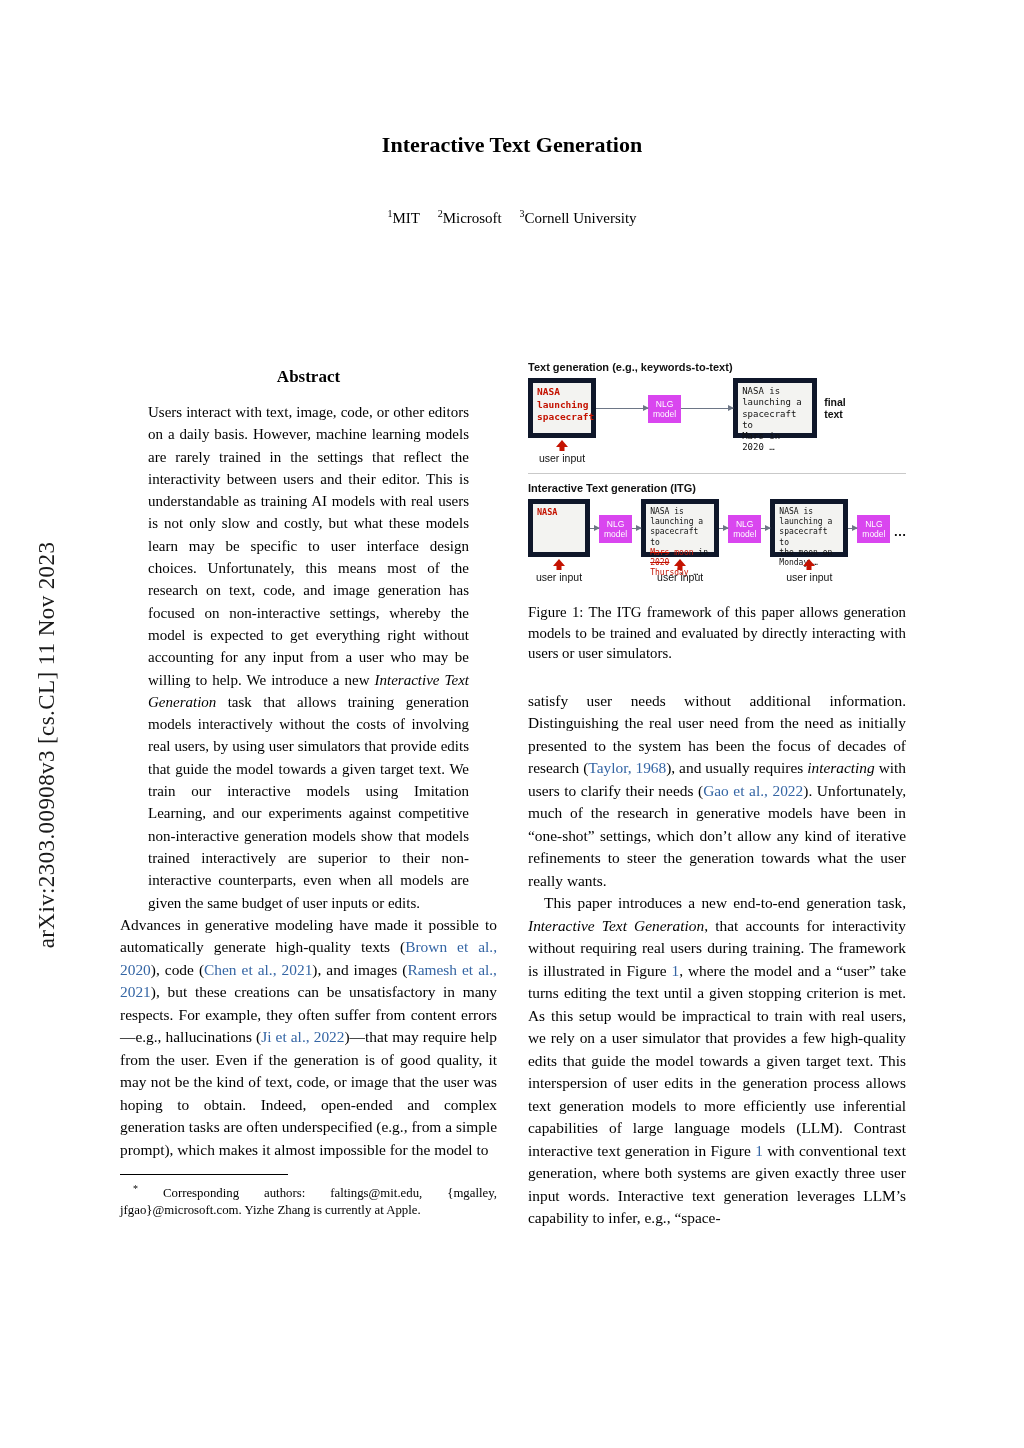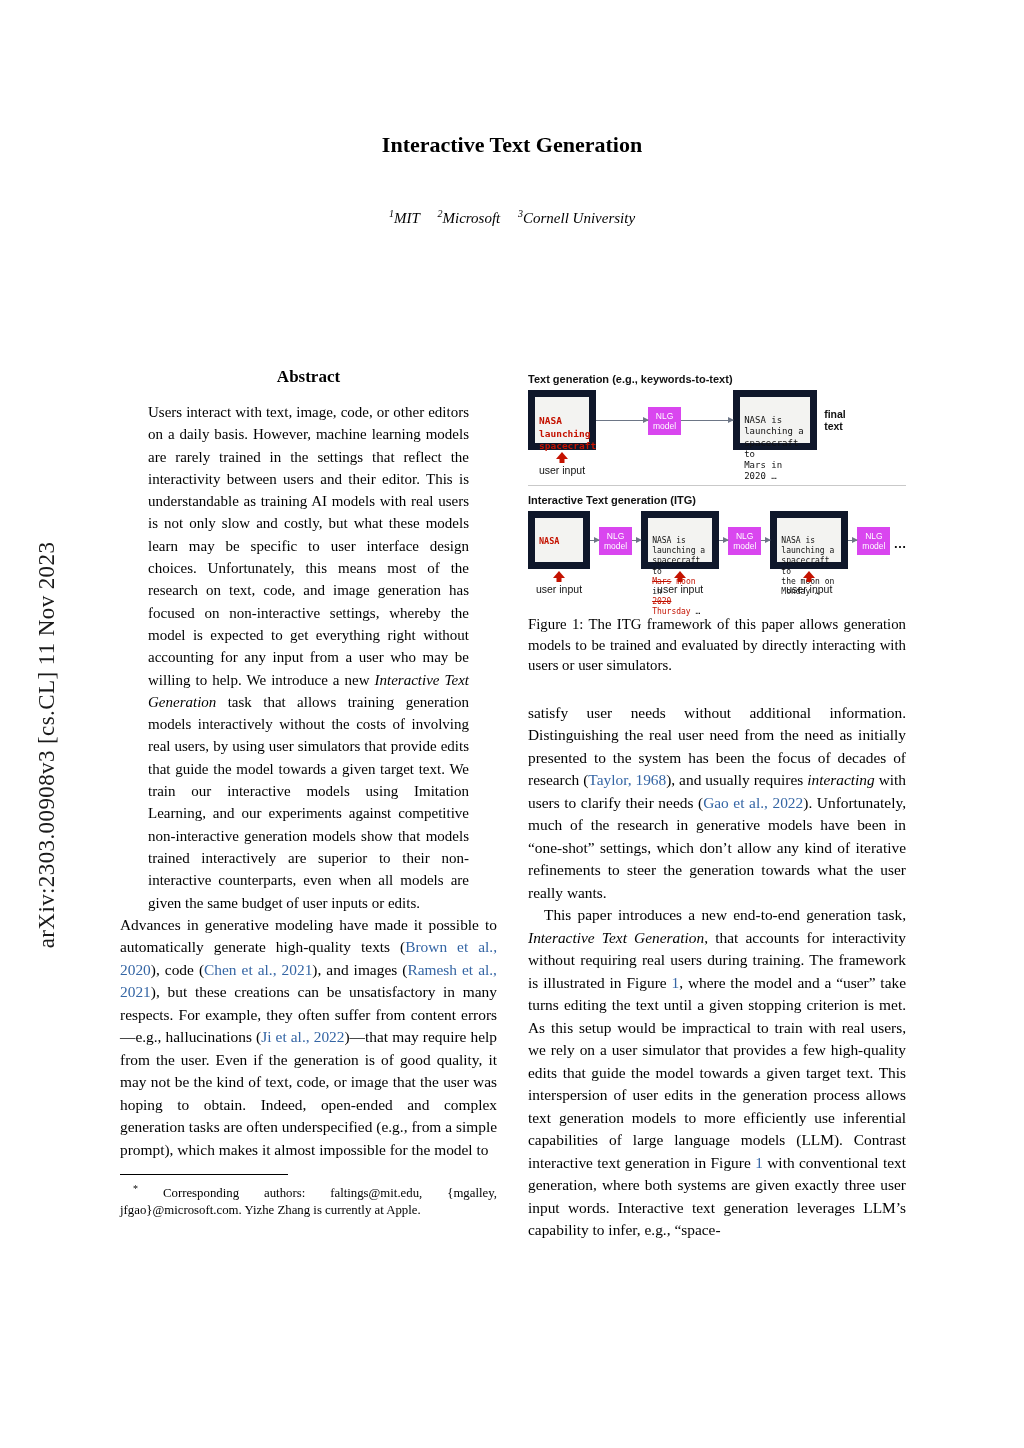--- a/index.html
+++ b/index.html
@@ -19,21 +19,21 @@
 
   
   .title {
     position:absolute; top:132px; left:0; width:100%;
     text-align:center; font-size:22px; font-weight:bold;
   }
   .authors { position:absolute; top:206px; left:0; width:100%; text-align:center; font-size:15.5px; line-height:24px; }
   .author-row { white-space:nowrap; }
   .author-row .name { font-weight:bold; margin:0 13px; }
   sup { font-size:10px; vertical-align:super; line-height:0; }
-  .affil-row { font-size:15px;font-style:italic; }
+  .affil-row { font-size:15px; }
   .affil-row .affil { margin:0 7px; }
 
   
   .columns { position:absolute; top:355px; left:120px; width:786px; height:990px; }
   .col-left  { position:absolute; left:0;   top:0; width:377px; }
   .col-right { position:absolute; left:408px; top:0; width:378px; }
 
   .abstract-heading { text-align:center; font-size:17px; font-weight:bold; margin:12px 0 14px; }
   .abstract-body { margin:0 28px; font-size:15px; line-height:22.3px; text-align:justify; }
   .section-heading { font-size:17.5px; font-weight:bold; margin:26px 0 16px; }
@@ -42,28 +42,28 @@
   p.indent { text-indent:16px; margin-top:1px; }
   .i { font-style:italic; }
   .cite { color:#3465a4; }
   .sup { font-size:10px; vertical-align:super; }
 
   .footnote { margin-top:13px; font-size:12.8px; line-height:16.8px; }
   .footnote-rule { width:168px; border-top:1px solid #000; margin-bottom:6px; }
   .footnote p { text-align:justify; text-indent:13px; }
 
   
-  .fig { width:100%; font-family:"Liberation Sans", sans-serif; margin-top:18px; }
+  .fig { width:100%; font-family:"Liberation Sans", sans-serif; margin-top:6px; }
   .fig-label { font-size:11px; font-weight:bold; margin-bottom:5px; color:#111; }
   .fig-row { display:flex; align-items:flex-start; }
   .stack { display:flex; flex-direction:column; align-items:center; }
   .fig-box {
-    background:#f3f3f1; border:7px solid #0f172a;
+    background:#f3f3f1; border:5px solid #0f172a;
     font-family:"DejaVu Sans Mono", monospace; white-space:pre-line;
-    padding:18px 4px; color:#111;
+    padding:3px 4px; color:#111;
   }
   .kw  { width:68px; height:60px; font-size:9.5px; line-height:12.5px; color:#c41200; font-weight:bold; }
   .out { width:84px; height:60px; font-size:9px;  line-height:11.3px; }
   .itg-in   { width:62px; height:58px; font-size:8.5px; line-height:10.5px; color:#c41200; font-weight:bold; }
   .itg-mid  { width:78px; height:58px; font-size:8px; line-height:10.2px; }
   .itg-outb { width:78px; height:58px; font-size:8px; line-height:10.2px; }
   .red { color:#c41200; }
   .strike { color:#c41200; text-decoration:line-through; }
   .nlg {
     background:#d946ef; color:#fff; text-align:center; white-space:pre-line;

